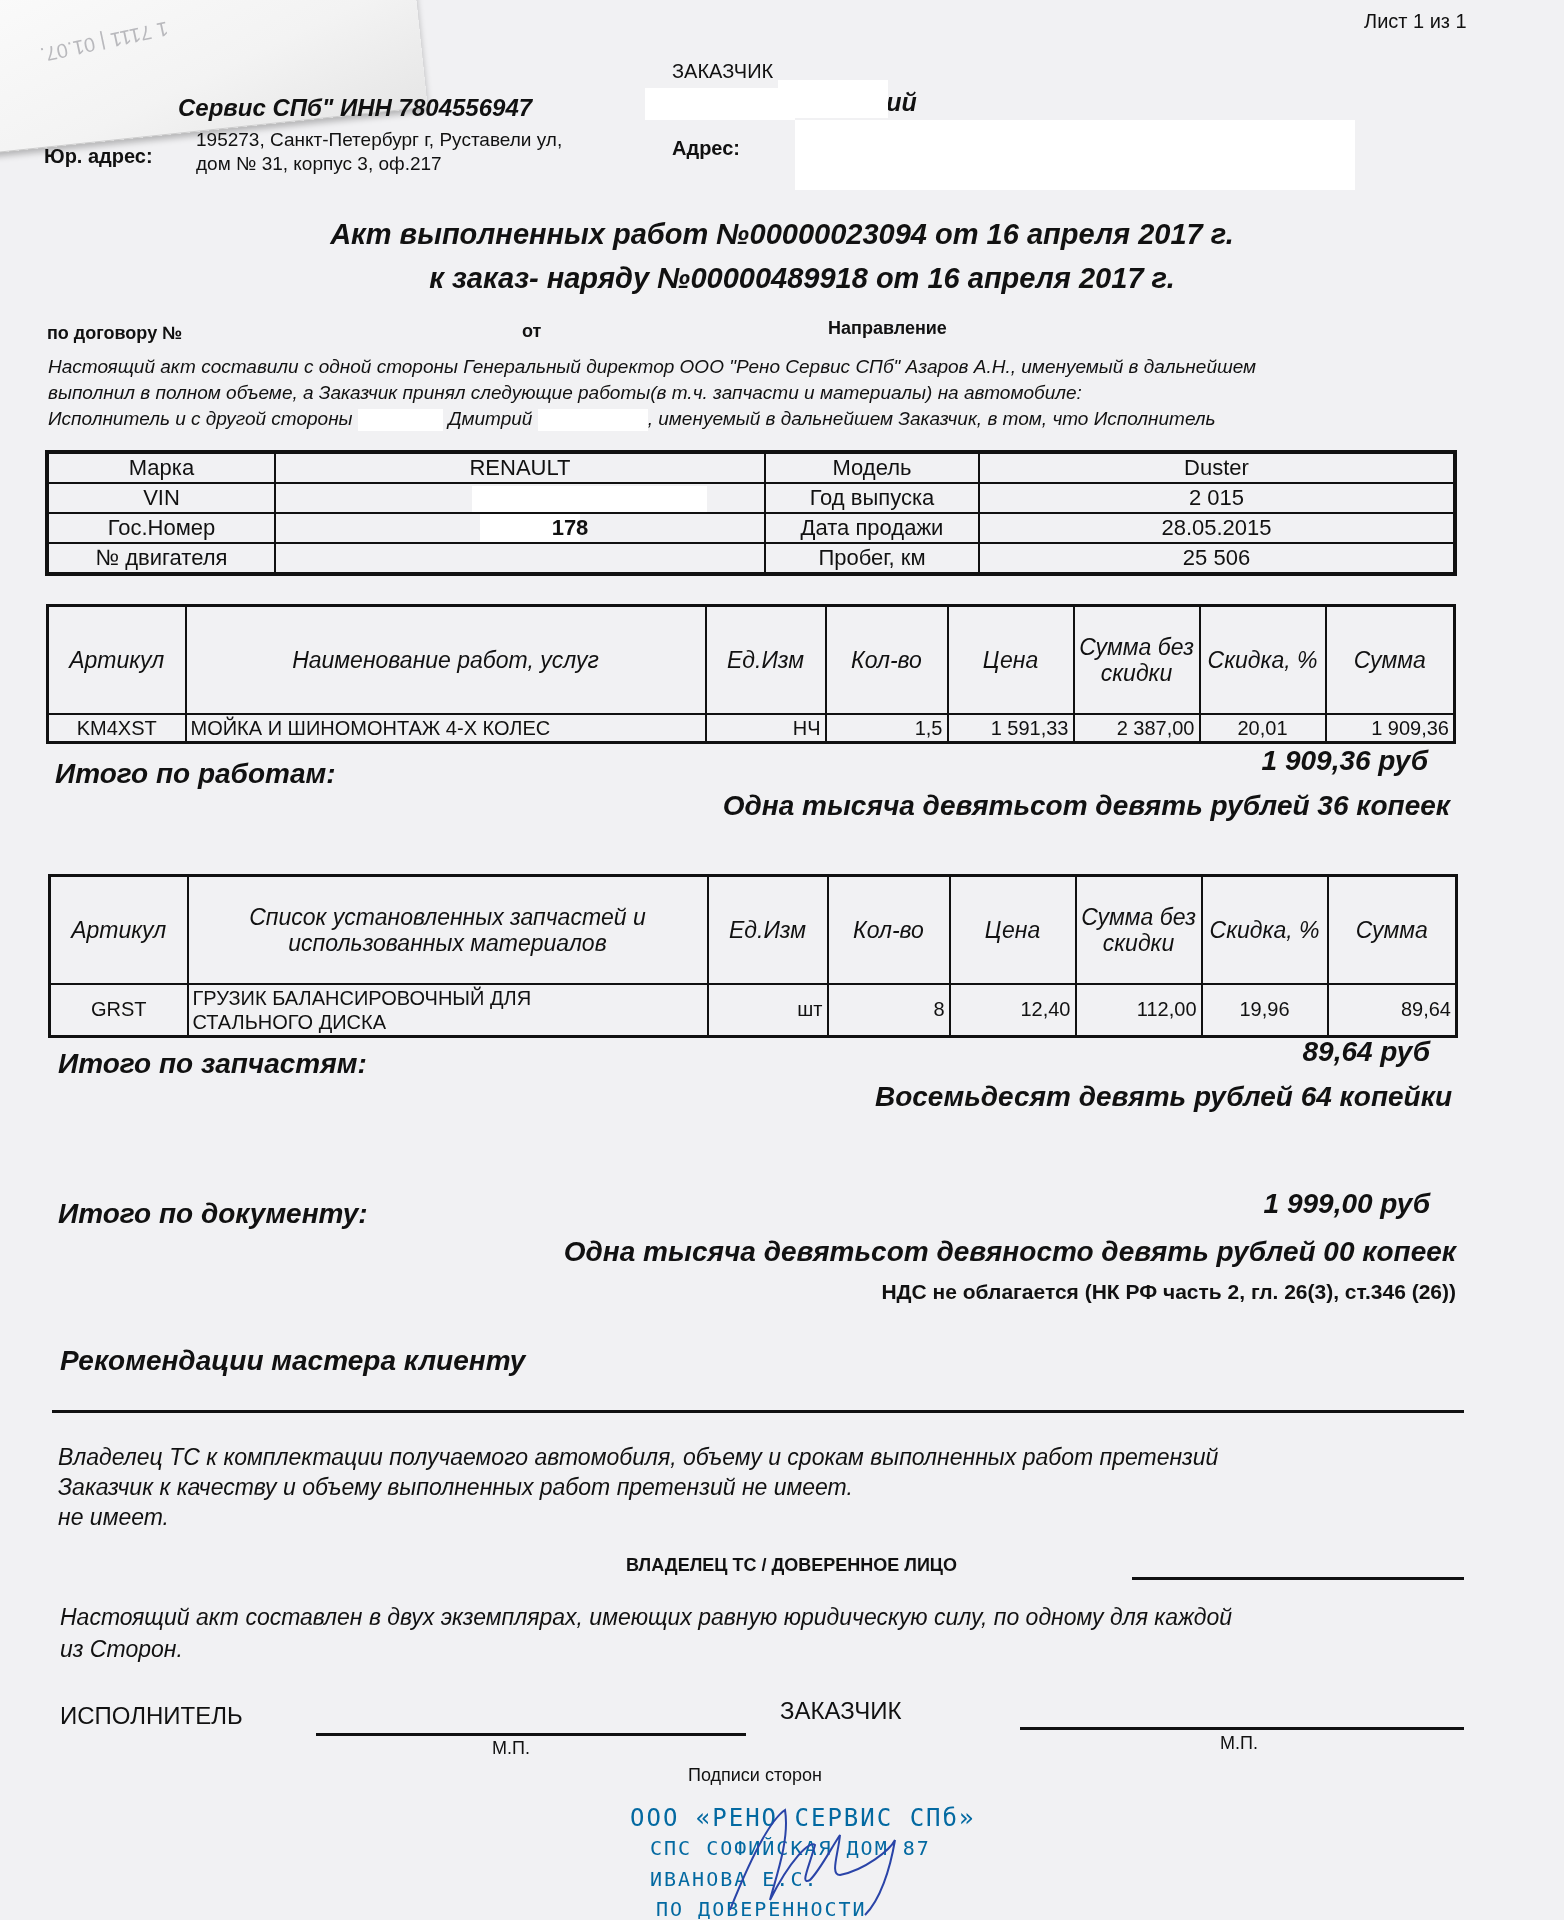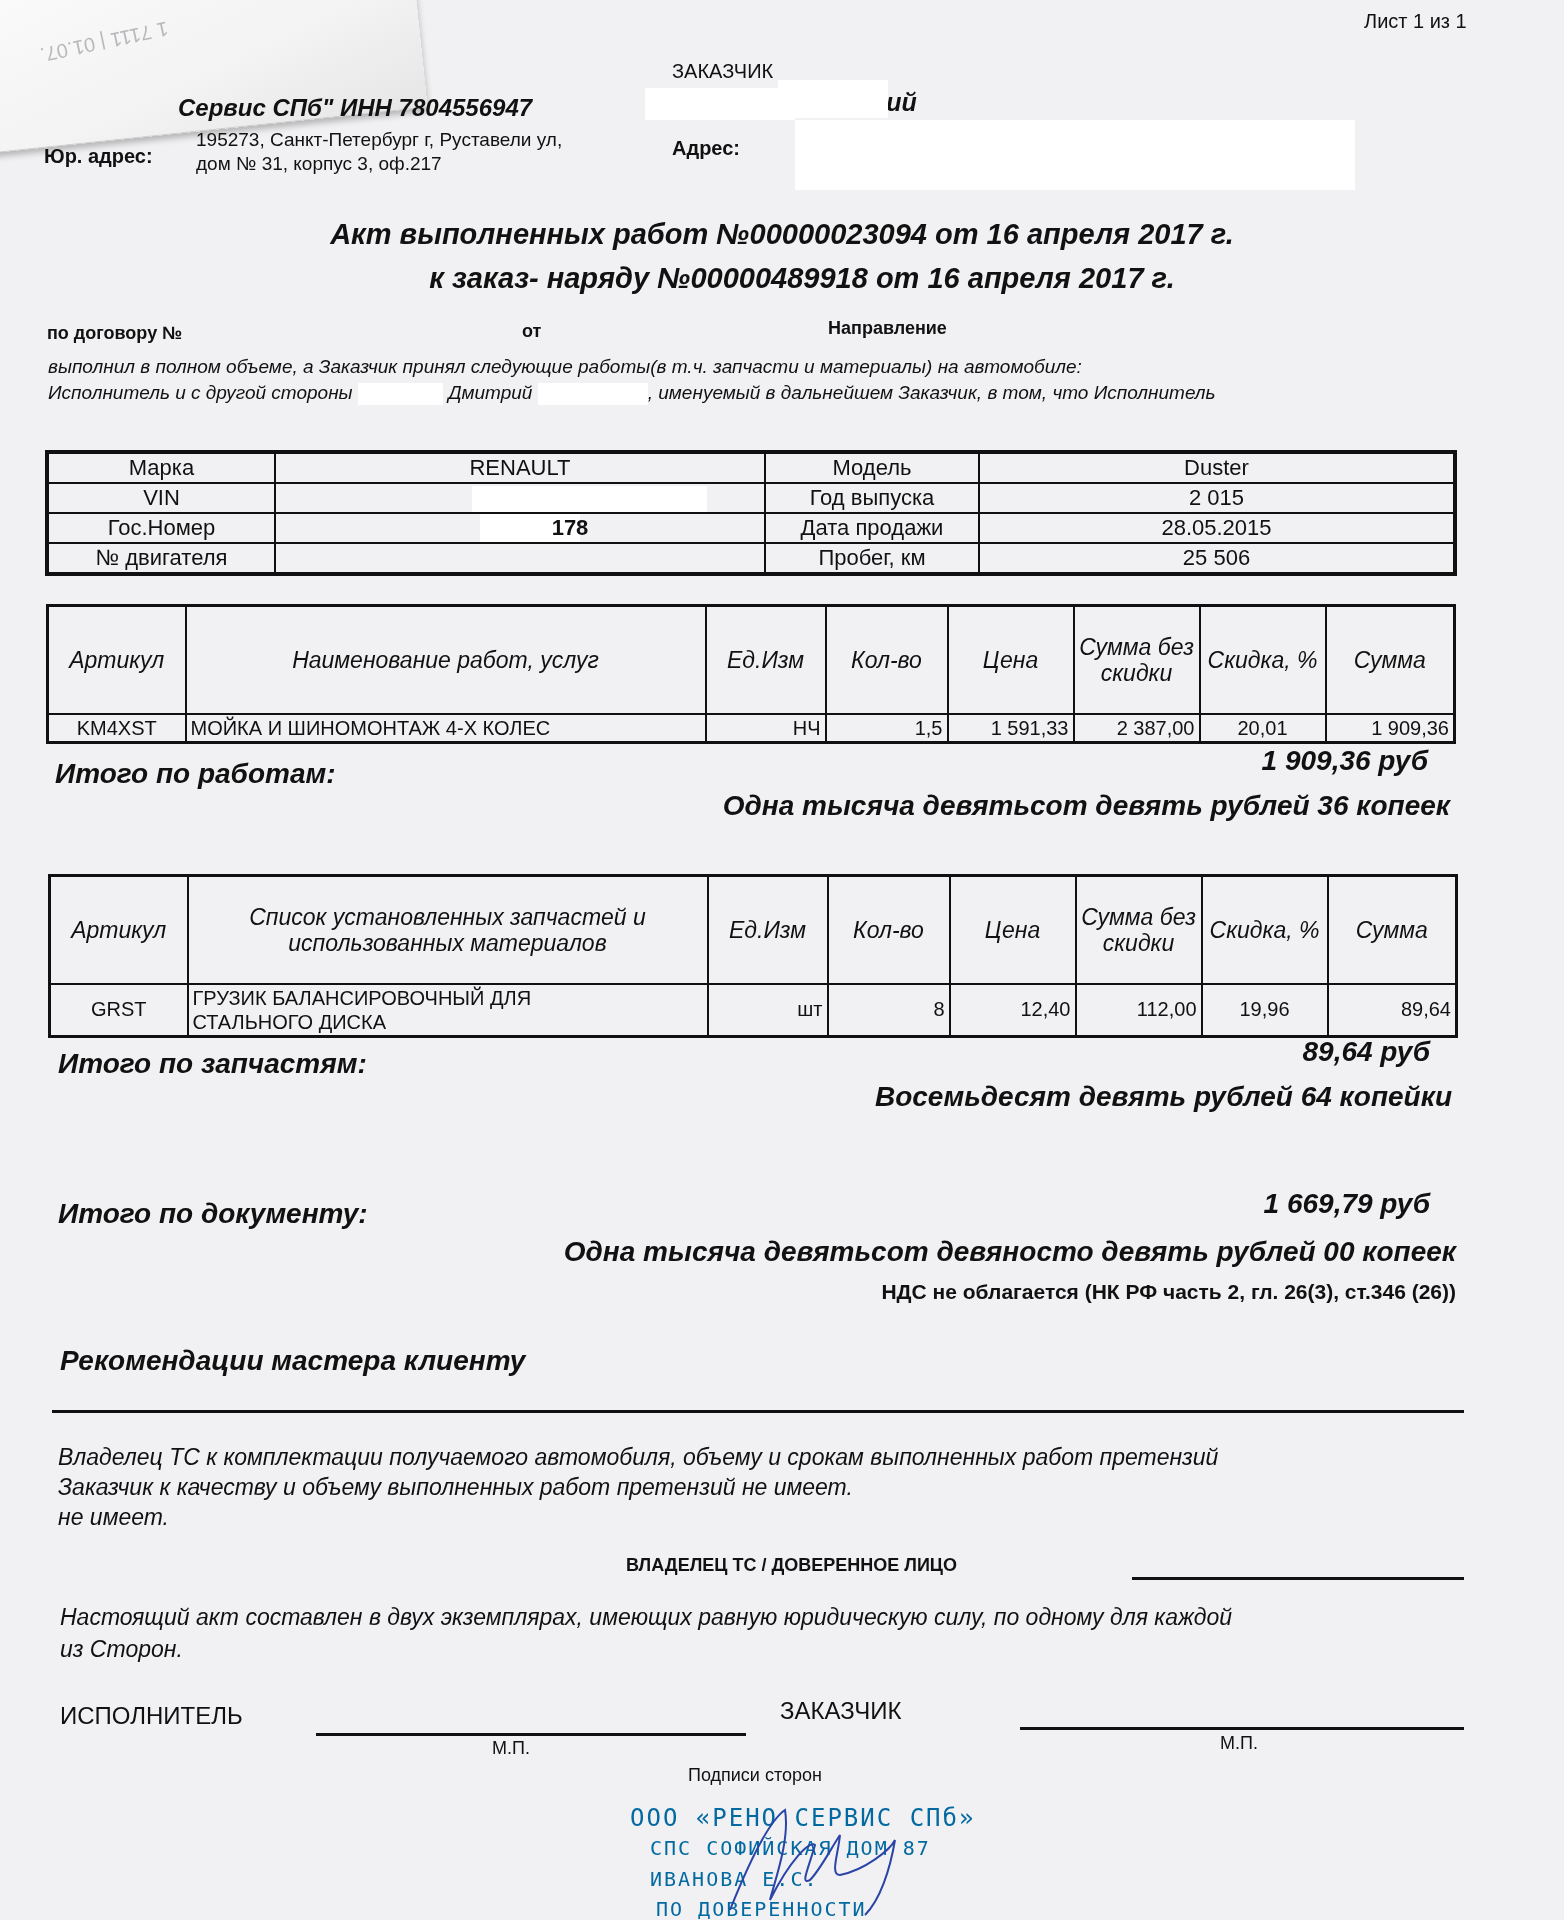--- a/index.html
+++ b/index.html
@@ -65,20 +65,21 @@
 <div class="redact" style="left:795px;top:120px;width:560px;height:70px;"></div>
 
 <div class="abs it b" style="left:0;width:1564px;top:218px;text-align:center;font-size:29px;">Акт выполненных работ №00000023094 от 16 апреля 2017 г.</div>
 <div class="abs it b" style="left:0;width:1564px;top:262px;text-align:center;font-size:29px;padding-left:40px;box-sizing:border-box;">к заказ- наряду №00000489918 от 16 апреля 2017 г.</div>
 
 <div class="abs b" style="left:47px;top:323px;font-size:18px;">по договору №</div>
 <div class="abs b" style="left:522px;top:321px;font-size:18px;">от</div>
 <div class="abs b" style="left:828px;top:318px;font-size:18px;">Направление</div>
 
 <div class="abs it" style="left:48px;top:354px;font-size:19px;line-height:26px;">
+  <div>Настоящий акт составили с одной стороны Генеральный директор ООО "Рено Сервис СПб" Азаров А.Н., именуемый в дальнейшем</div>
   <div>выполнил в полном  объеме, а Заказчик принял следующие работы(в т.ч. запчасти и материалы) на автомобиле:</div>
   <div>
     <span>Исполнитель и с другой стороны</span>
     <span style="display:inline-block;width:85px;height:22px;background:#fff;vertical-align:middle;"></span>
     <span>Дмитрий</span>
     <span style="display:inline-block;width:110px;height:22px;background:#fff;vertical-align:middle;"></span><span>, именуемый в дальнейшем Заказчик, в том, что Исполнитель</span>
   </div>
 </div>
 
 <table class="grid car" style="left:45px;top:450px;width:1412px;">
@@ -197,21 +198,21 @@
     <td class="r">89,64</td>
   </tr>
 </tbody>
   </table>
 
 <div class="abs total-label" style="left:58px;top:1048px;">Итого по запчастям:</div>
 <div class="abs total-sum" style="right:134px;top:1036px;">89,64  руб</div>
 <div class="abs total-words" style="right:112px;top:1081px;">Восемьдесят девять рублей 64 копейки</div>
 
 <div class="abs total-label" style="left:58px;top:1198px;">Итого по документу:</div>
-<div class="abs total-sum" style="right:134px;top:1188px;">1 669,79  руб</div>
+<div class="abs total-sum" style="right:134px;top:1188px;">1 999,00  руб</div>
 <div class="abs total-words" style="right:108px;top:1236px;">Одна тысяча девятьсот девяносто девять рублей 00 копеек</div>
 <div class="abs b" style="right:108px;top:1280px;font-size:21px;">НДС не облагается (НК РФ часть 2, гл. 26(3), ст.346 (26))</div>
 
 <div class="abs total-label" style="left:60px;top:1345px;">Рекомендации мастера клиенту</div>
 <div class="hline" style="left:52px;top:1410px;width:1412px;"></div>
 
 <div class="abs it" style="left:58px;top:1442px;font-size:23px;line-height:30px;">
   <div>Владелец ТС к комплектации получаемого автомобиля, объему и срокам выполненных работ претензий</div>
   <div>Заказчик к качеству и объему выполненных работ претензий не имеет.</div>
   <div>не имеет.</div>

